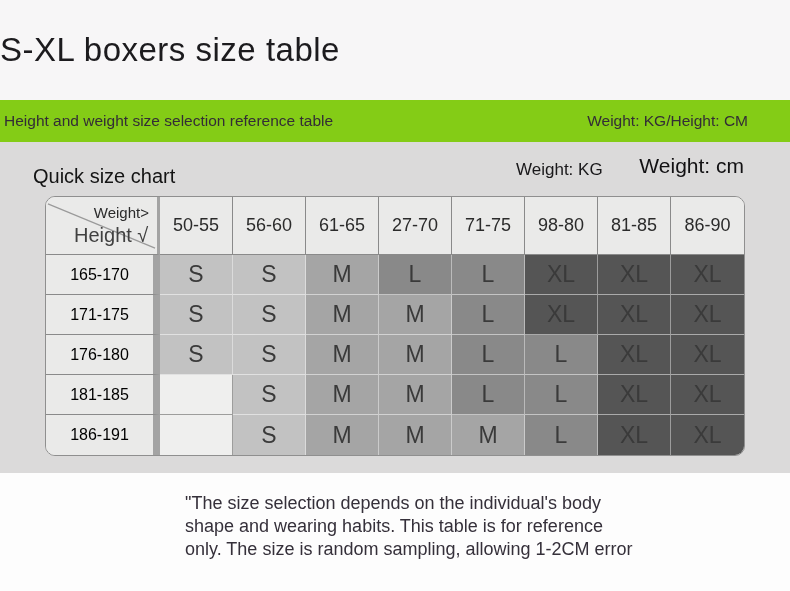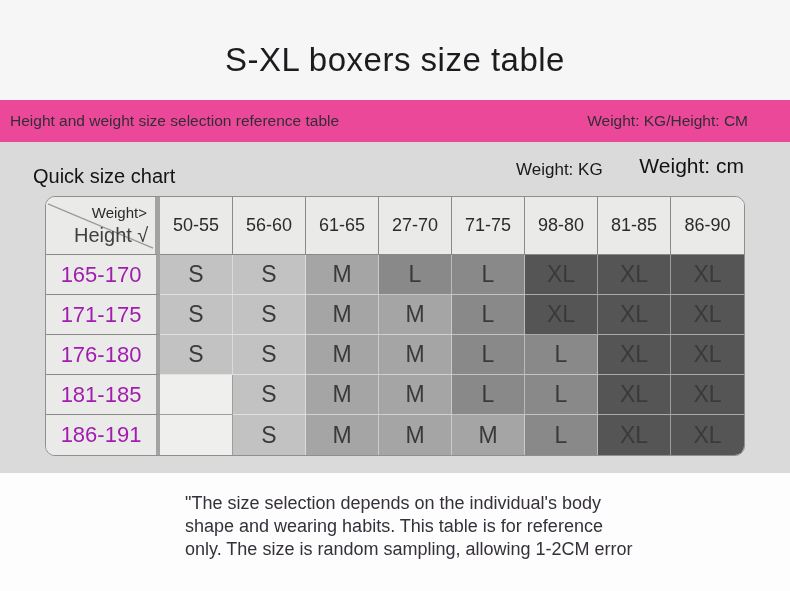--- a/index.html
+++ b/index.html
@@ -9,30 +9,30 @@
     position:relative; width:790px; height:591px;
     background:#fdfdfd; overflow:hidden;
   }
 
   
   .band-top {
     position:absolute; left:0; top:0; width:790px; height:100px;
     background:#f7f6f7;
   }
   .main-title {
-    padding-top:41px; text-align:center;
+    padding-top:31px; 
     font-size:33px; font-weight:500; letter-spacing:.5px; color:#1c1b1e;
   }
 
   
   .band-sub {
     position:absolute; left:0; top:100px; width:790px; height:42px;
-    background:#ec4899;
+    background:#84cc16;
     display:flex; align-items:center; justify-content:space-between;
-    padding:0 42px 0 10px;
+    padding:0 42px 0 4px;
     font-size:15.5px; color:#332d36;
   }
 
   
   .band-chart {
     position:absolute; left:0; top:142px; width:790px; height:331px;
     background:#dbdada;
   }
   .chart-title {
     position:absolute; left:33px; top:23px;
@@ -56,39 +56,39 @@
   table.size-table {
     border-collapse:separate; border-spacing:0;
     width:100%; table-layout:fixed;
   }
   col.c-label { width:114px; }
   thead tr { height:58px; }
   tbody tr { height:40px; }
   th { font-weight:400; }
   .corner {
     position:relative; background:#eaeae9;
-    border-right:5px solid #a3a3a3; border-bottom:1px solid #8a8a8a;
+    border-right:3px solid #a3a3a3; border-bottom:1px solid #8a8a8a;
   }
   .corner svg { position:absolute; left:0; top:0; width:100%; height:100%; }
   .corner-top {
     position:absolute; top:7px; right:8px;
     font-size:15px; color:#2b2b2b;
   }
   .corner-bottom {
     position:absolute; bottom:7px; left:28px;
     font-size:20px; color:#404040;
   }
   .col-h {
     background:#eaeae9; font-size:18px; color:#2b2b2b; text-align:center;
     border-right:1px solid #8a8a8a; border-bottom:1px solid #8a8a8a;
   }
   .col-h:last-child { border-right:none; }
   .row-h {
-    background:#eaeae9; font-size:22px; color:#a21caf; text-align:center;
-    border-right:4px solid #a3a3a3; border-bottom:1px solid #8a8a8a;
+    background:#eaeae9; font-size:16px; color:#000000; text-align:center;
+    border-right:7px solid #a3a3a3; border-bottom:1px solid #8a8a8a;
   }
   tbody tr:last-child .row-h { border-bottom:none; }
   td.size-cell {
     text-align:center; vertical-align:middle;
     font-size:23px; font-weight:500; color:#3a3a3a;
     border-right:1px solid rgba(255,255,255,.42);
     border-bottom:1px solid rgba(255,255,255,.5);
   }
   td.size-cell:last-child { border-right:none; }
   tbody tr:last-child td.size-cell { border-bottom:none; }

